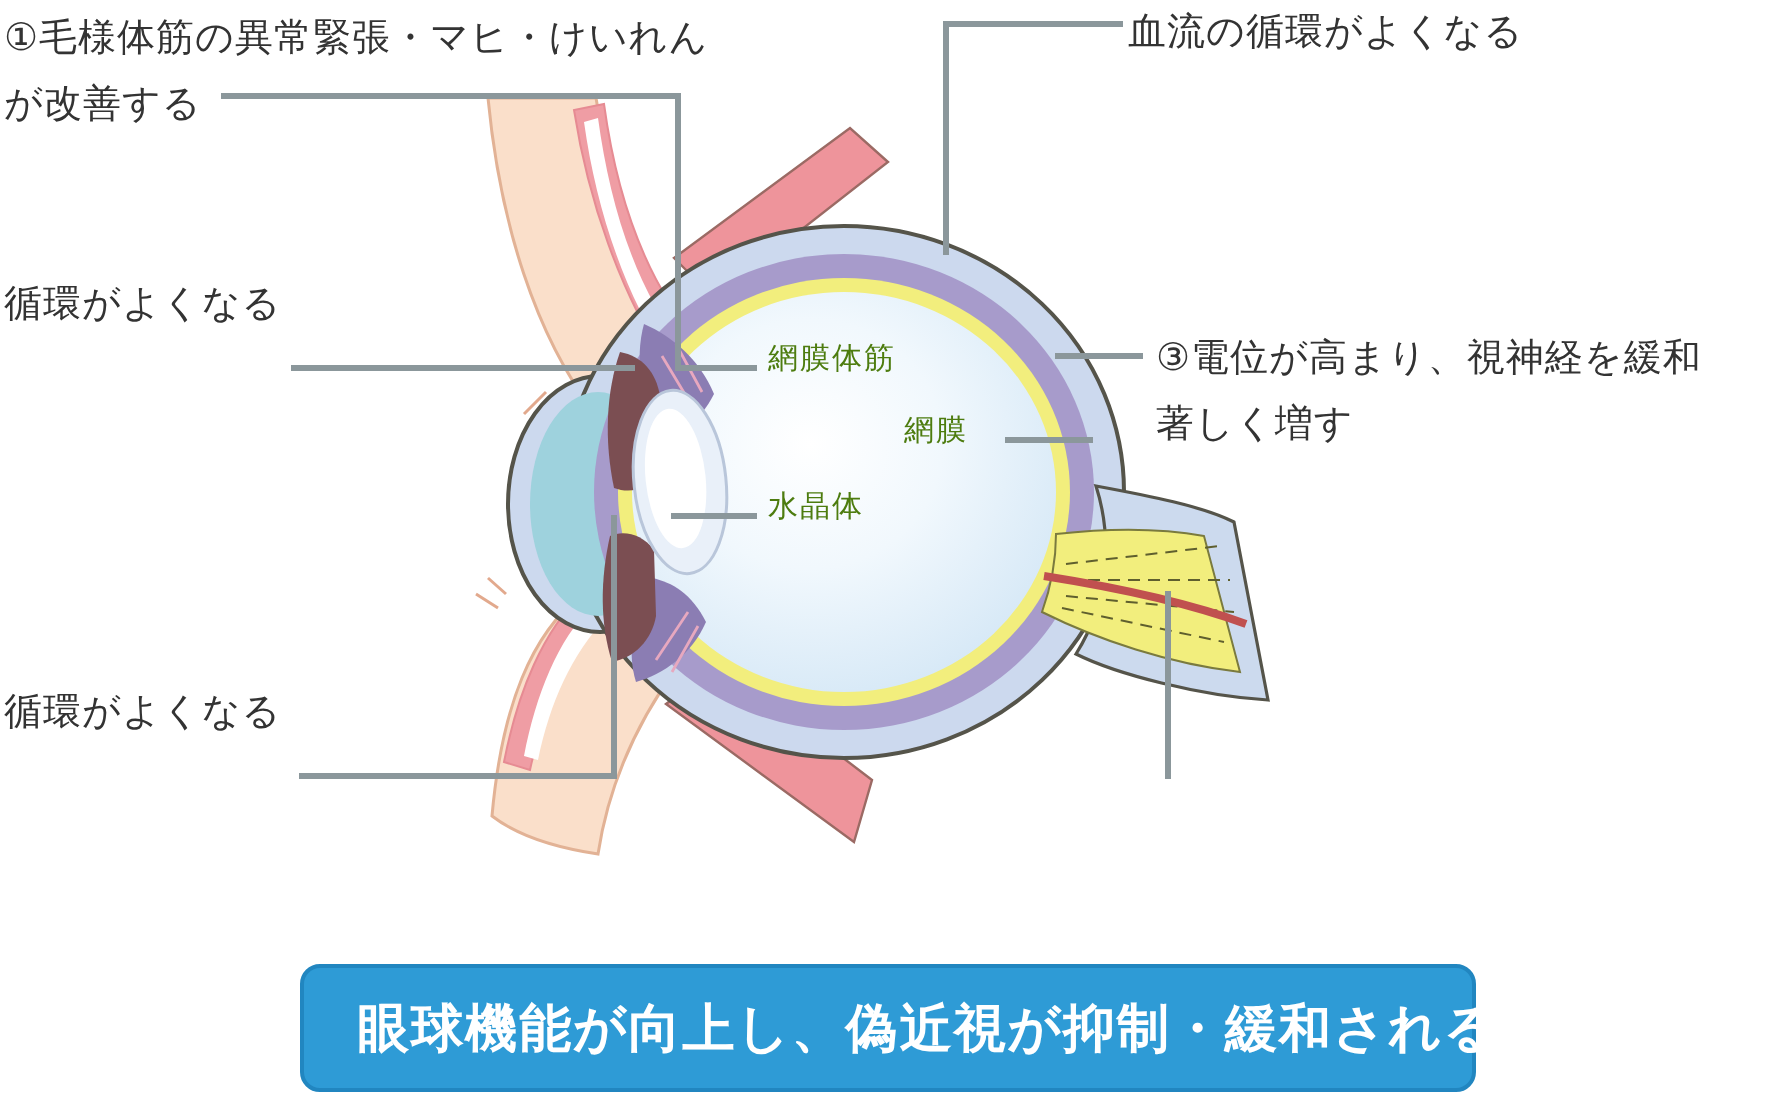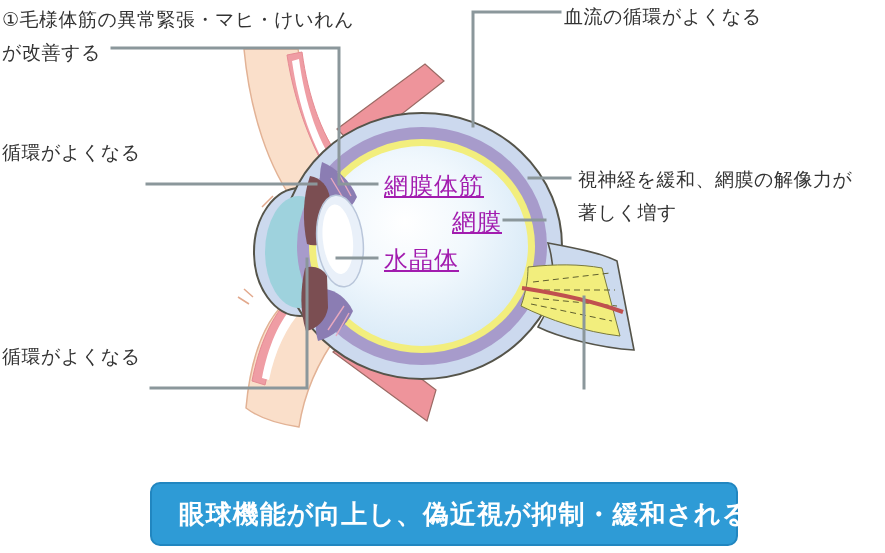--- a/index.html
+++ b/index.html
@@ -9,22 +9,22 @@
     font-family:"Liberation Sans","DejaVu Sans",sans-serif;
   }
   #art{position:absolute;left:0;top:0;z-index:0;}
   .ann{
     position:absolute;z-index:2;color:#333333;
     font-size:19px;font-weight:500;line-height:33px;letter-spacing:.5px;
     white-space:nowrap;
   }
   .ann .ln{display:block;}
   .plabel{
-    position:absolute;z-index:2;color:#a21caf;
-    font-size:24px;font-weight:500;letter-spacing:1px;white-space:nowrap;text-decoration:underline;
+    position:absolute;z-index:2;color:#4d7c0f;
+    font-size:15px;font-weight:500;letter-spacing:1px;white-space:nowrap;
   }
   #banner{
     position:absolute;z-index:2;left:150px;top:482px;width:588px;height:64px;
     background:#2e9bd6;border:2px solid #2186c0;border-radius:10px;
     box-sizing:border-box;display:flex;align-items:center;justify-content:center;padding-left:40px;
   }
   #banner .btxt{
     color:#ffffff;font-size:26px;font-weight:700;letter-spacing:1px;white-space:nowrap;
   }
 </style>
@@ -105,21 +105,21 @@
   <div class="ann" style="left:2px;top:3px;">
     <span class="ln">①毛様体筋の異常緊張・マヒ・けいれん</span>
     <span class="ln">が改善する</span>
   </div>
 
   <div class="ann" style="left:564px;top:0px;">
     <span class="ln">血流の循環がよくなる</span>
   </div>
 
   <div class="ann" style="left:578px;top:163px;">
-    <span class="ln">視神経を緩和、網膜の解像力が</span>
+    <span class="ln">③電位が高まり、視神経を緩和</span>
     <span class="ln">著しく増す</span>
   </div>
 
 
   <div class="ann" style="left:2px;top:136px;">
     <span class="ln">循環がよくなる</span>
   </div>
 
   <div class="ann" style="left:2px;top:340px;">
     <span class="ln">循環がよくなる</span>

